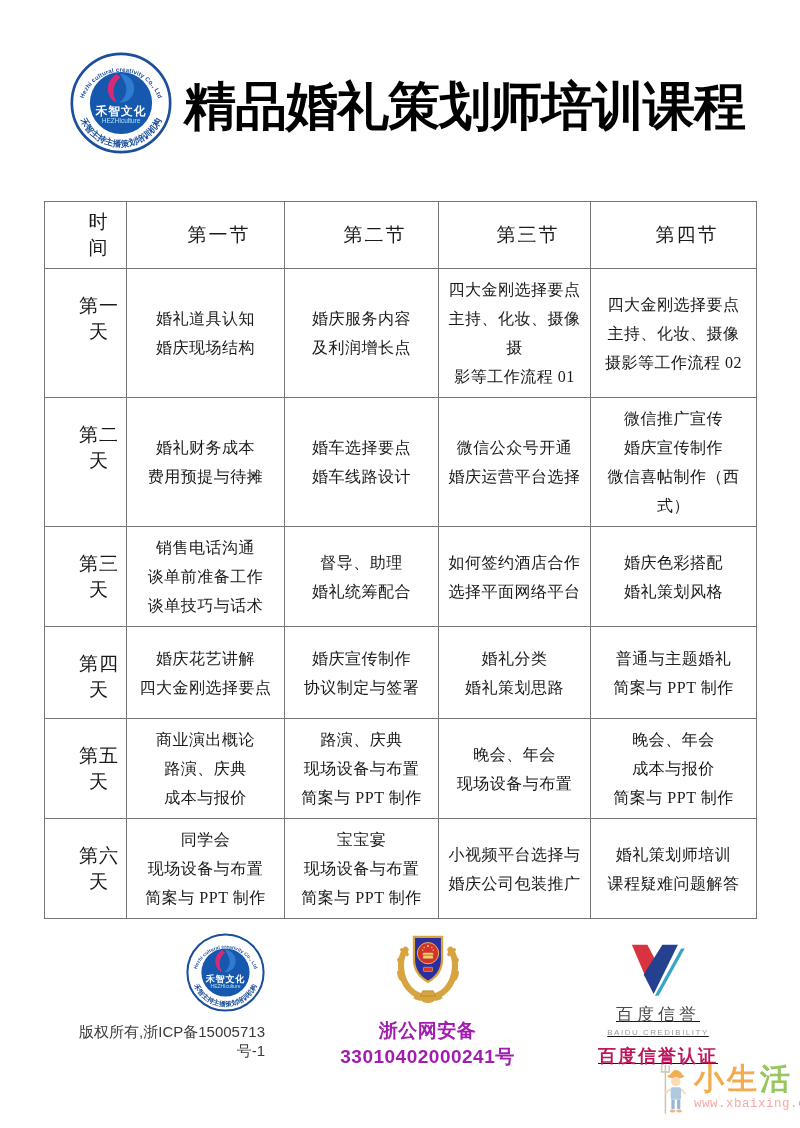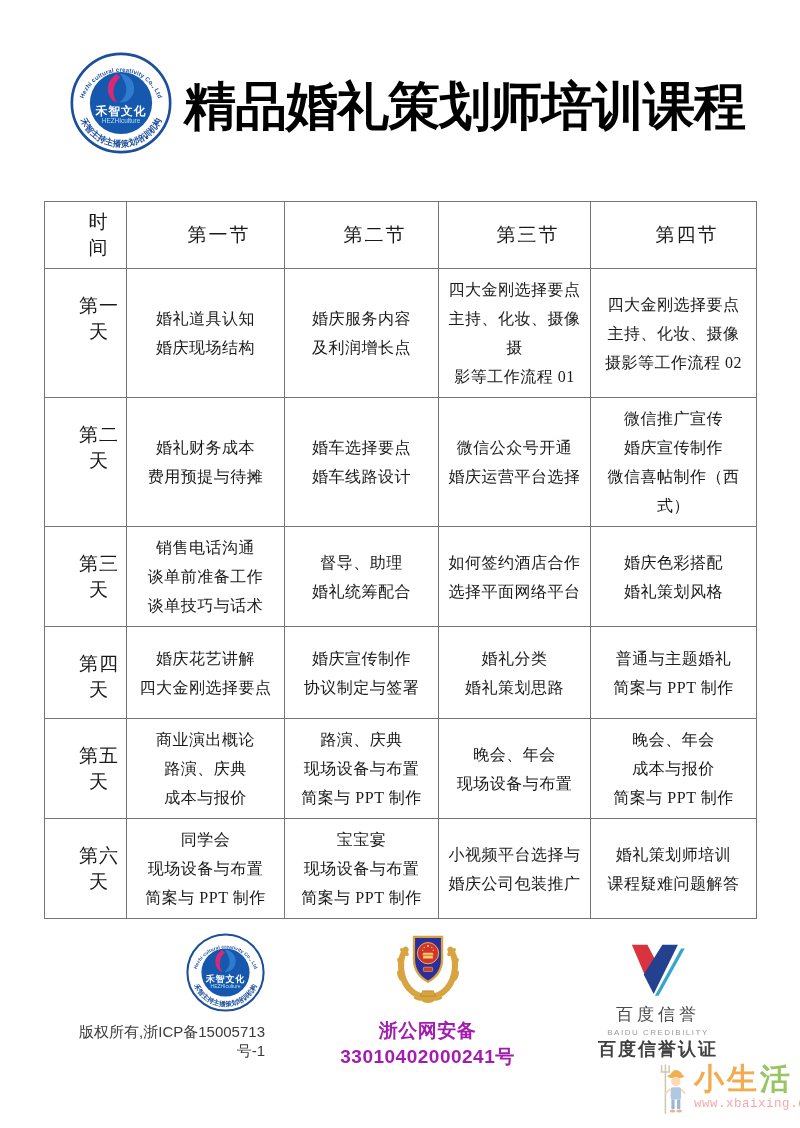--- a/index.html
+++ b/index.html
@@ -47,28 +47,28 @@
   .police-badge{width:78px;height:76px;}
   .police-text{margin-top:8px;font-family:"Liberation Sans",sans-serif;font-size:19px;
                font-weight:bold;color:#a21caf;letter-spacing:.5px;}
   .bs-gold{stroke:var(--badge-gold);fill:none;}
   .bf-gold{fill:var(--badge-gold);}
   .bf-goldlt{fill:#f3cf6b;}
   .bs-shield{fill:var(--badge-blue);stroke:var(--badge-gold);}
   .bf-red{fill:var(--badge-red);}
 
   .f-right{position:absolute;left:578px;top:941px;width:160px;text-align:center;
-           font-family:"Liberation Sans",sans-serif;}
+           font-family:"Liberation Sans",sans-serif;text-decoration:underline;}
   .baidu-v{width:64px;height:56px;}
   .bv-red{fill:var(--baidu-red);}
   .bv-blue{fill:var(--baidu-blue);}
   .bv-cyan{fill:var(--baidu-cyan);}
   .baidu-name{font-size:17px;letter-spacing:4px;color:#4a4a4a;margin-top:2px;}
   .baidu-sub{font-size:8px;letter-spacing:1.5px;color:#9a9a9a;margin-top:2px;}
-  .baidu-cert{font-size:18px;font-weight:bold;letter-spacing:2px;color:#404040;}
+  .baidu-cert{font-size:18px;font-weight:bold;letter-spacing:2px;color:#be185d;margin-top:7px;}
 
   
   .watermark{position:absolute;left:654px;top:1062px;display:flex;align-items:flex-start;opacity:.9;}
   .wm-mascot{width:38px;height:58px;flex:0 0 auto;}
   .wm-text{margin-left:2px;}
   .wm-name{font-size:30px;font-weight:bold;letter-spacing:3px;line-height:34px;
            font-family:"Liberation Sans",sans-serif;white-space:nowrap;}
   .wm-name .c0,.wm-name .c1{color:var(--wm-orange);}
   .wm-name .c2{color:var(--wm-green);}
   .wm-url{font-size:12.5px;color:var(--wm-pink);font-family:"Liberation Mono",monospace;

